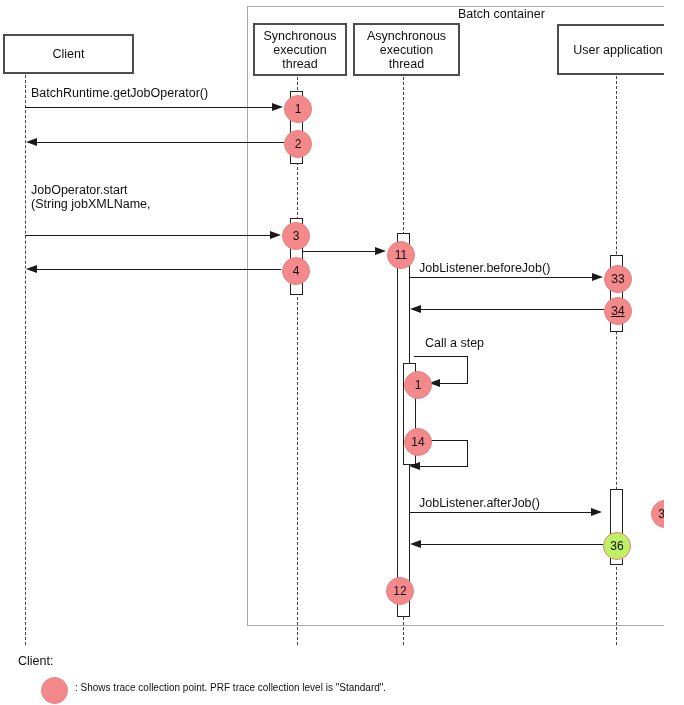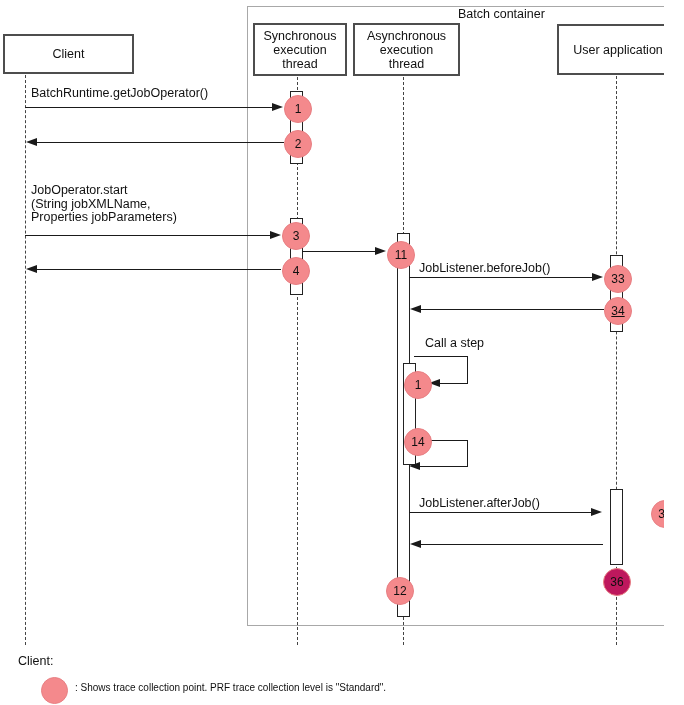--- a/index.html
+++ b/index.html
@@ -76,21 +76,20 @@
   <div class="msg-label" style="left:31px;top:87px;">BatchRuntime.getJobOperator()</div>
   <div class="hline" style="left:25px;top:107px;width:247px;"></div>
   <div class="head-r" style="left:272px;top:103px;"></div>
 
   <div class="hline" style="left:37px;top:142px;width:247px;"></div>
   <div class="head-l" style="left:26px;top:138px;"></div>
 
   <div class="msg-label" style="left:31px;top:184px;">
     <div>JobOperator.start</div>
     <div>(String jobXMLName,</div>
-    <div>Properties jobParameters)</div>
   </div>
   <div class="hline" style="left:25px;top:235px;width:245px;"></div>
   <div class="head-r" style="left:270px;top:231px;"></div>
 
   <div class="hline" style="left:302px;top:251px;width:73px;"></div>
   <div class="head-r" style="left:375px;top:247px;"></div>
 
   <div class="hline" style="left:37px;top:269px;width:244px;"></div>
   <div class="head-l" style="left:26px;top:265px;"></div>
 
@@ -122,20 +121,20 @@
   <div class="trace-point" style="left: 284px; top: 95px; background: rgb(244, 137, 140); border-color: rgb(232, 127, 131);">1</div>
   <div class="trace-point" style="left: 284px; top: 130px; background: rgb(244, 137, 140); border-color: rgb(232, 127, 131);">2</div>
   <div class="trace-point" style="left: 282px; top: 222px; background: rgb(244, 137, 140); border-color: rgb(232, 127, 131);">3</div>
   <div class="trace-point" style="left: 282px; top: 257px; background: rgb(244, 137, 140); border-color: rgb(232, 127, 131);">4</div>
   <div class="trace-point" style="left: 387px; top: 241px; background: rgb(244, 137, 140); border-color: rgb(232, 127, 131);">11</div>
   <div class="trace-point" style="left: 604px; top: 265px; background: rgb(244, 137, 140); border-color: rgb(232, 127, 131); text-align: center;">33</div>
   <div class="trace-point" style="left: 604px; top: 297px; background: rgb(244, 137, 140); border-color: rgb(232, 127, 131); text-decoration: underline;">34</div>
   <div class="trace-point" style="left: 404px; top: 371px; background: rgb(244, 137, 140); border-color: rgb(232, 127, 131);">1</div>
   <div class="trace-point" style="left: 404px; top: 428px; background: rgb(244, 137, 140); border-color: rgb(232, 127, 131);">14</div>
   <div class="trace-point" style="left: 603px; top: 500px; background: rgb(244, 137, 140); border-color: rgb(232, 127, 131); margin-left: 48px;">35</div>
-  <div class="trace-point" style="left: 603px; top: 532px; background: #be185d; border-color: rgb(232, 127, 131); margin-top: 36px;">36</div>
+  <div class="trace-point" style="left: 603px; top: 532px; background: #bef264; border-color: rgb(232, 127, 131);">36</div>
   <div class="trace-point" style="left: 386px; top: 577px; background: rgb(244, 137, 140); border-color: rgb(232, 127, 131);">12</div>
 
   <div class="legend-heading">Client:</div>
   <div class="legend-circle" style="background: rgb(244, 137, 140); border-color: rgb(232, 127, 131);"></div>
   <div class="legend-desc">: Shows trace collection point. PRF trace collection level is "Standard".</div>
 
 </div>
 
 </body></html>

